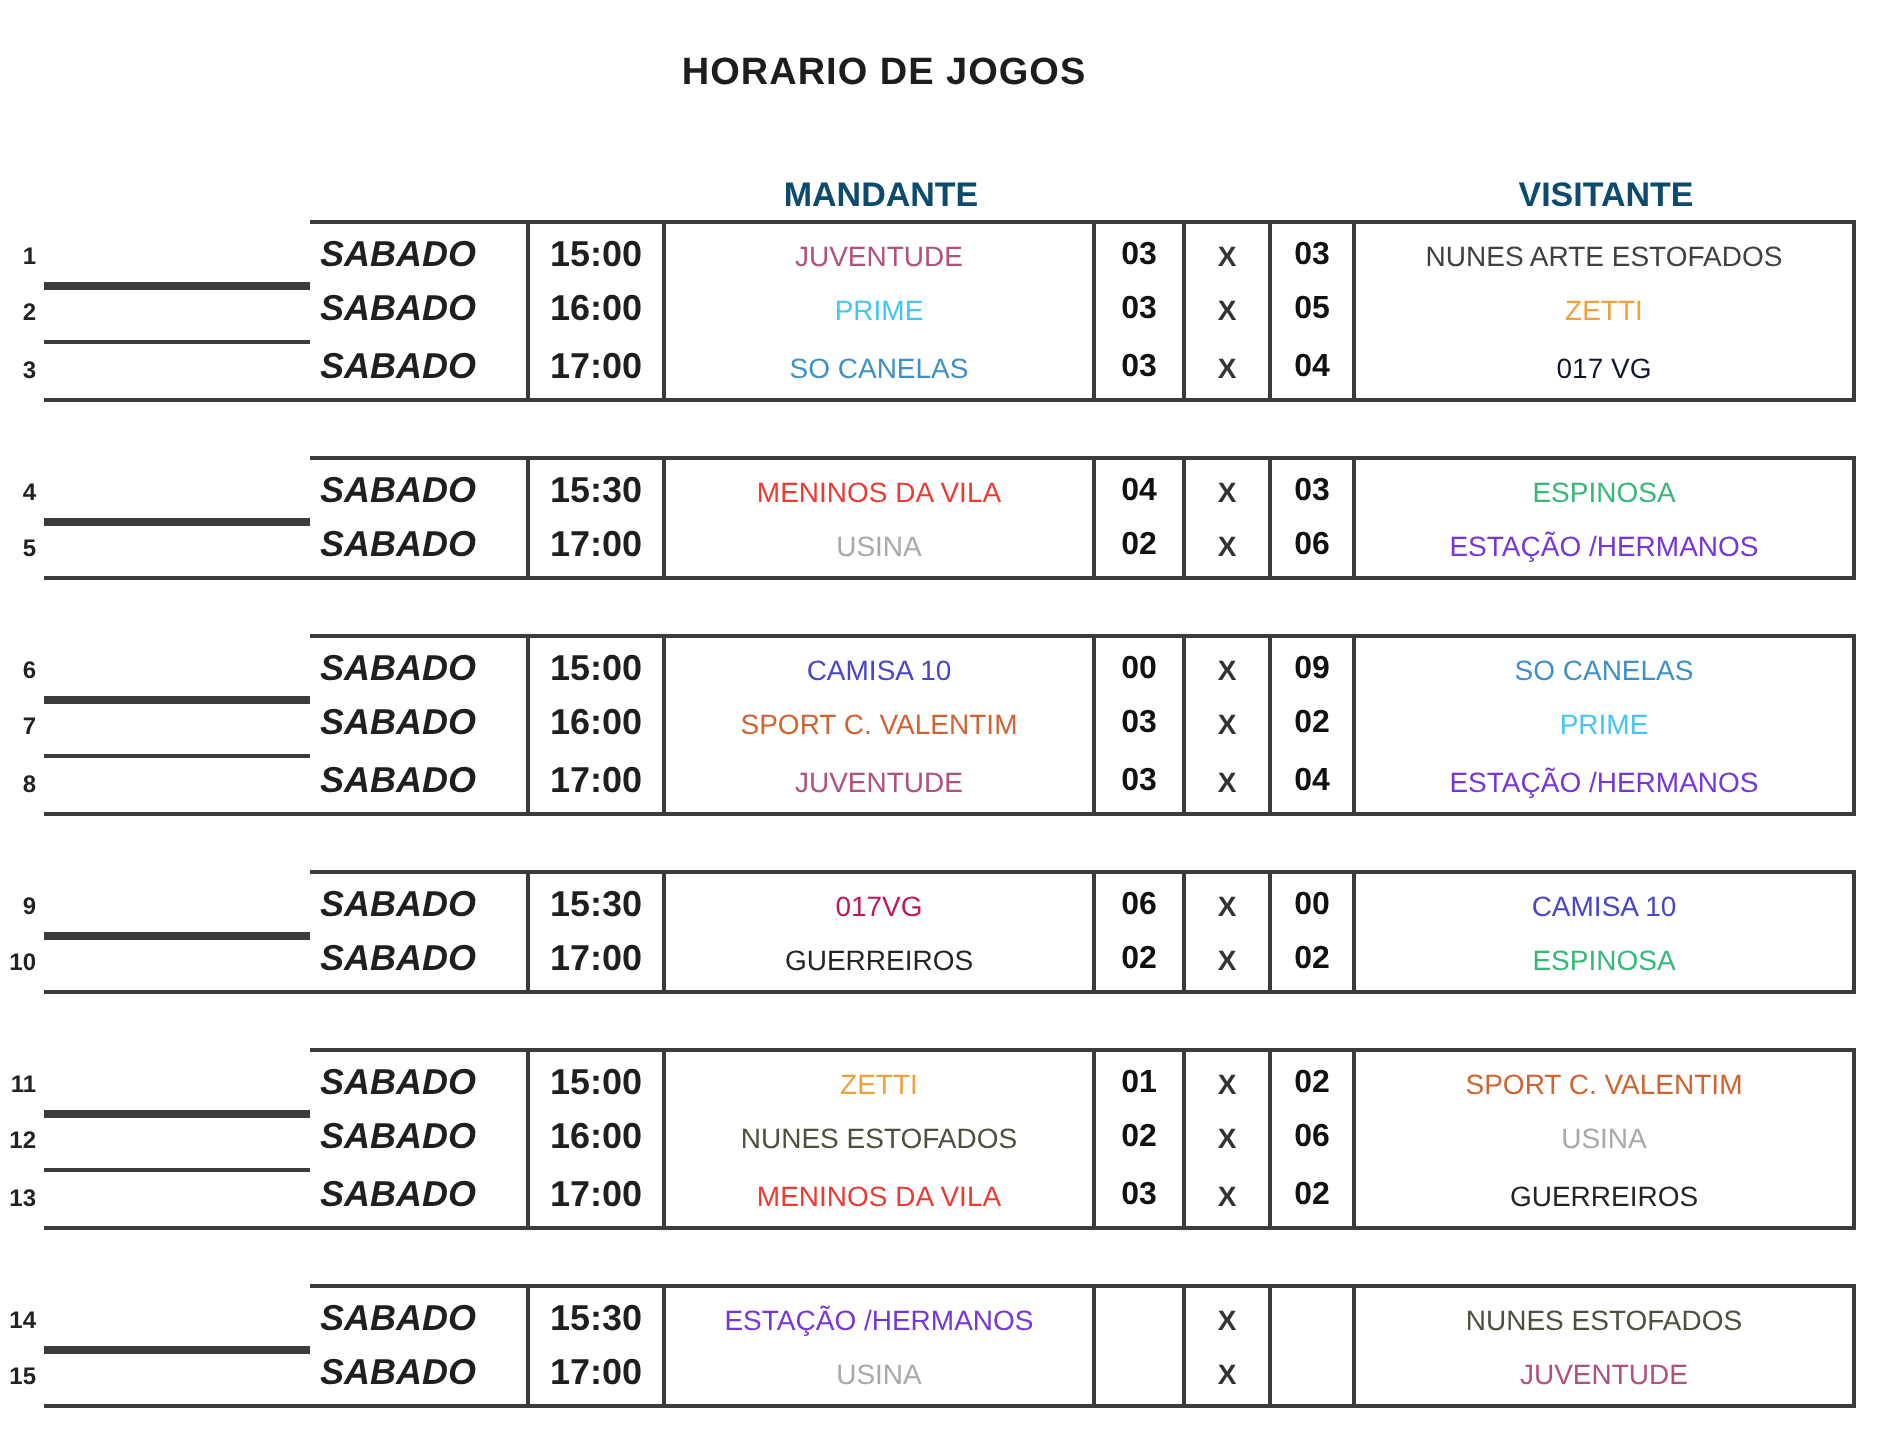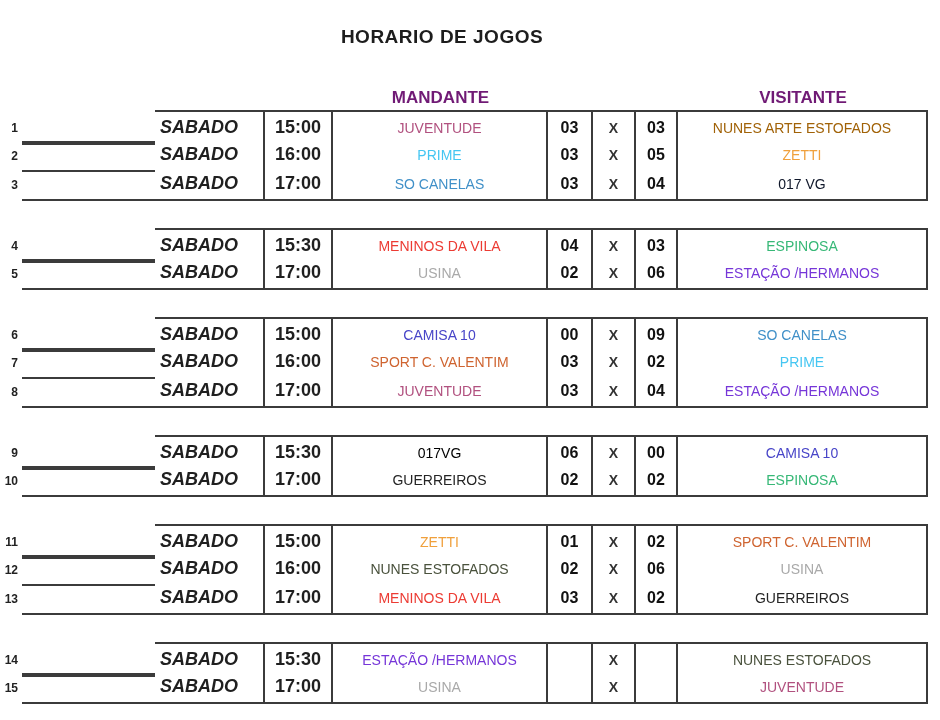--- a/index.html
+++ b/index.html
@@ -12,21 +12,21 @@
   .title{
     width:884px;text-align:center;padding-top:26px;
     font-size:19px;font-weight:700;letter-spacing:0.5px;color:#1d1d1d;
   }
   .colheads{
     display:grid;
     grid-template-columns:22px 133px 110px 68px 215px 45px 43px 42px 250px;
     margin-top:37px;height:23px;align-items:end;
   }
   .colheads .hlabel{
-    text-align:center;font-size:17px;font-weight:700;color:#701a75;
+    text-align:center;font-size:17px;font-weight:700;color:#0c4a6e;
   }
   .groups{margin-top:2px;}
   .grp{margin-bottom:31px;}
   .trow{
     display:grid;
     grid-template-columns:22px 133px 110px 68px 215px 45px 43px 42px 250px;
     height:29px;
   }
   .cell{
     border-right:2px solid #3b3b3b;
@@ -69,21 +69,21 @@
       <div class="grp">
         <div class="trow first">
     <div class="num">1</div>
     <div class="cell date">15.10.2022</div>
     <div class="cell day">SABADO</div>
     <div class="cell time">15:00</div>
     <div class="cell team home" style="color: rgb(177, 81, 127);">JUVENTUDE</div>
     <div class="cell score">03</div>
     <div class="cell xcell">X</div>
     <div class="cell score">03</div>
-    <div class="cell team away" style="color: #a16207;">NUNES ARTE ESTOFADOS</div>
+    <div class="cell team away" style="color: #404040;">NUNES ARTE ESTOFADOS</div>
   </div>
         <div class="trow">
     <div class="num">2</div>
     <div class="cell date">15.10.2022</div>
     <div class="cell day">SABADO</div>
     <div class="cell time">16:00</div>
     <div class="cell team home" style="color: rgb(69, 198, 242);">PRIME</div>
     <div class="cell score">03</div>
     <div class="cell xcell">X</div>
     <div class="cell score">05</div>
@@ -159,21 +159,21 @@
     <div class="cell score">04</div>
     <div class="cell team away" style="color: rgb(118, 54, 216);">ESTAÇÃO /HERMANOS</div>
   </div>
       </div>
       <div class="grp">
         <div class="trow first">
     <div class="num">9</div>
     <div class="cell date">05.11.2022</div>
     <div class="cell day">SABADO</div>
     <div class="cell time">15:30</div>
-    <div class="cell team home" style="color: #000000;">017VG</div>
+    <div class="cell team home" style="color: #be185d;">017VG</div>
     <div class="cell score">06</div>
     <div class="cell xcell">X</div>
     <div class="cell score">00</div>
     <div class="cell team away" style="color: rgb(72, 69, 200);">CAMISA 10</div>
   </div>
         <div class="trow">
     <div class="num">10</div>
     <div class="cell date">05.11.2022</div>
     <div class="cell day">SABADO</div>
     <div class="cell time">17:00</div>

